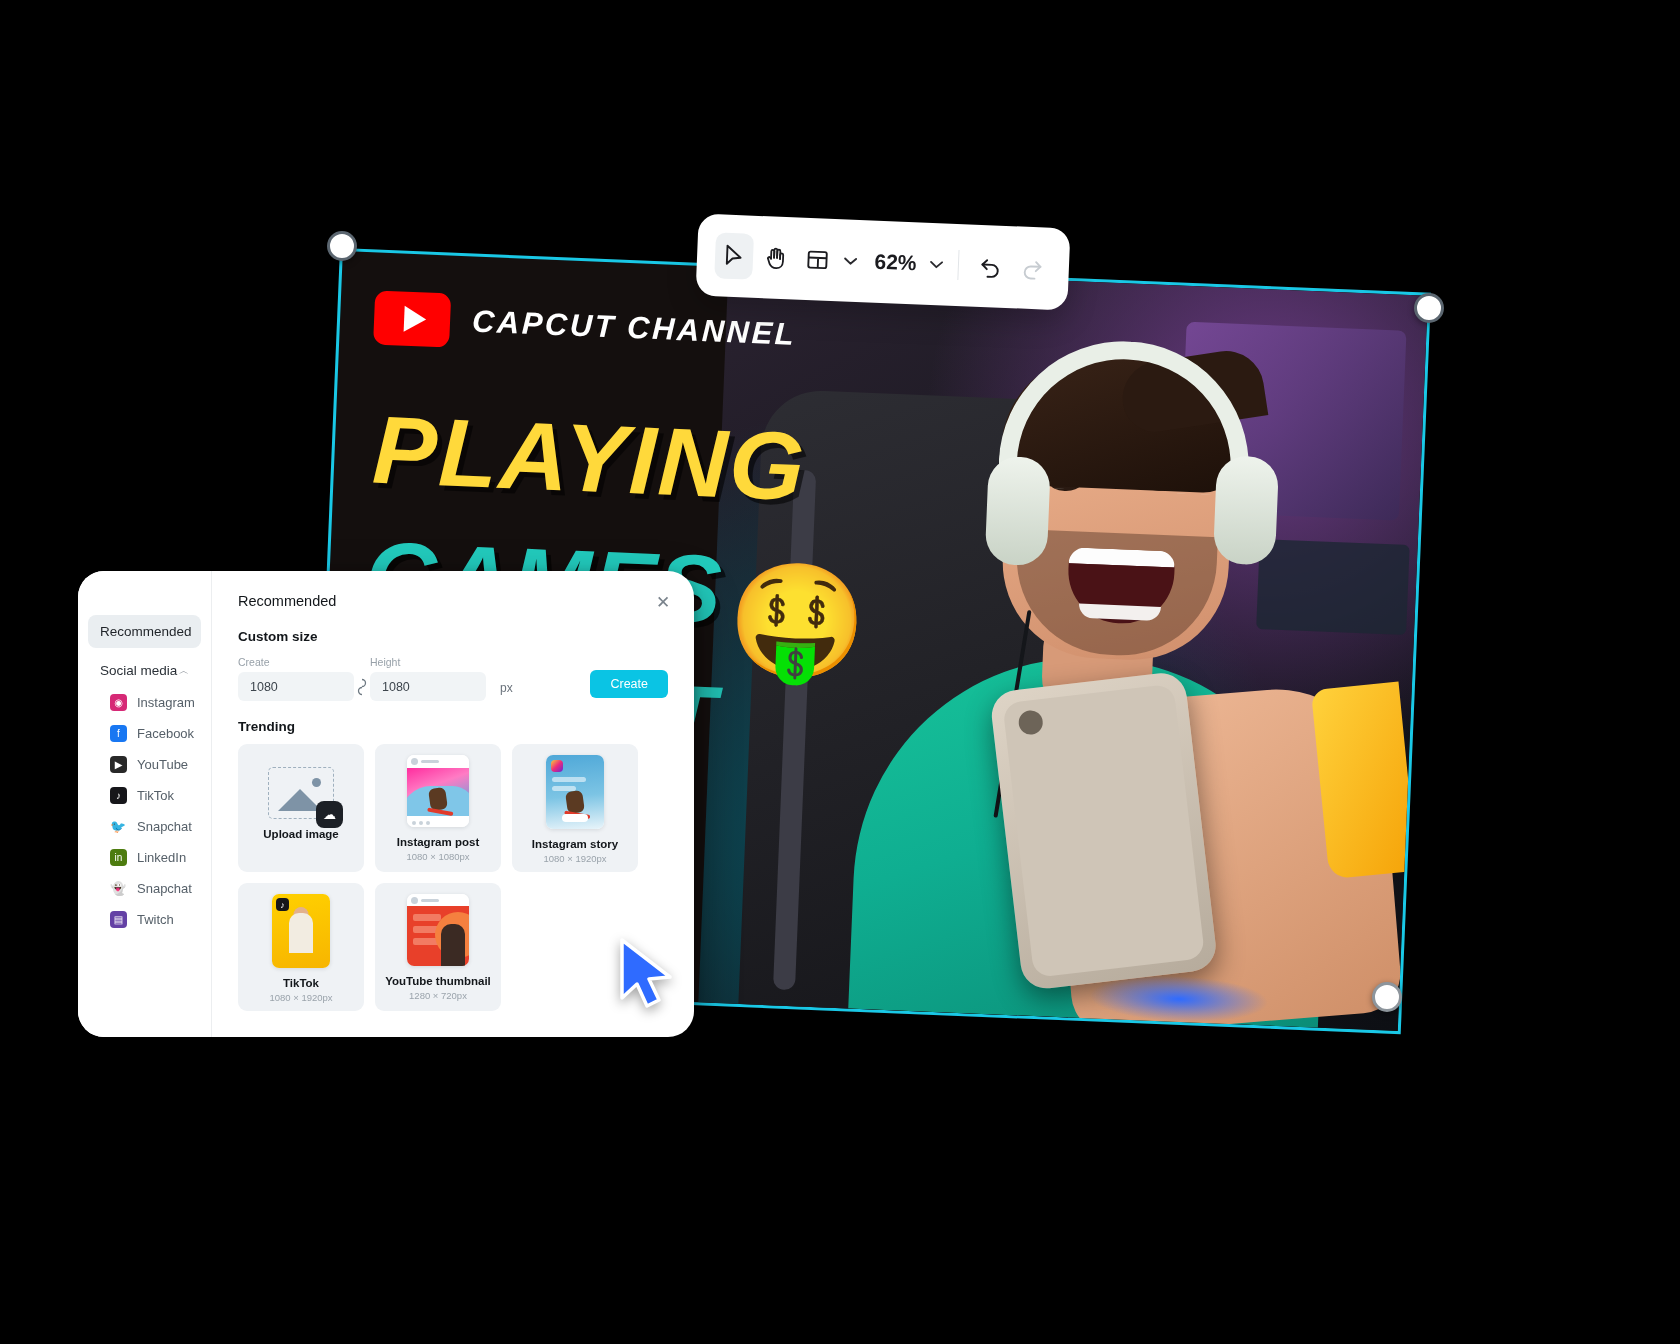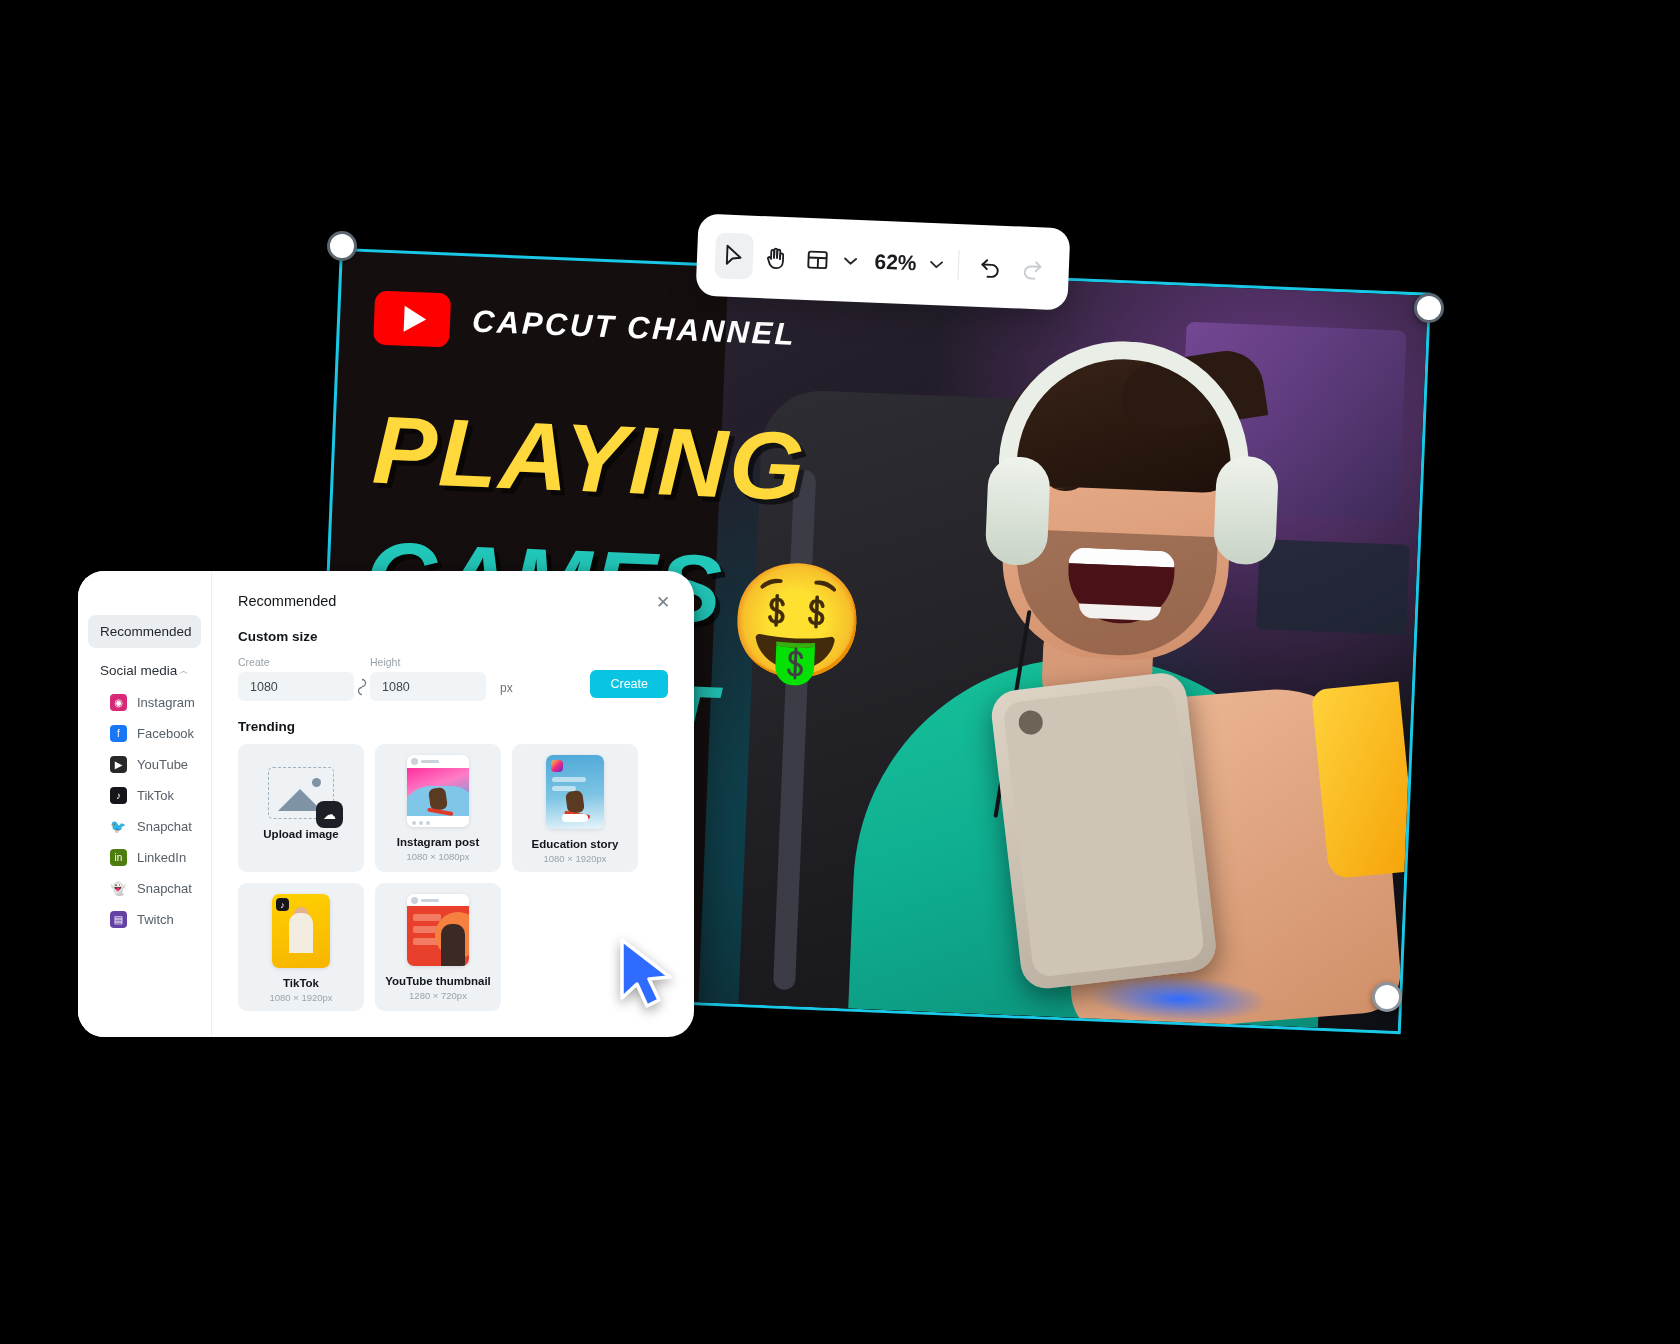--- a/index.html
+++ b/index.html
@@ -560,21 +560,21 @@
           <div class="card">
             <div class="thumb">
               <div class="story">
                 <div class="story-badge"></div>
                 <div class="story-line" style="left:6px;top:22px;width:34px"></div>
                 <div class="story-line" style="left:6px;top:31px;width:24px"></div>
                 <div class="skier" style="top:48%"></div>
                 <div class="story-cta"></div>
               </div>
             </div>
-            <div class="card-title">Education story</div>
+            <div class="card-title">Instagram story</div>
             <div class="card-sub">1080 × 1920px</div>
           </div>
           <div class="card">
             <div class="thumb">
               <div class="tk">
                 <div class="tk-badge">♪</div>
                 <div class="tk-head"></div>
                 <div class="tk-girl"></div>
               </div>
             </div>

